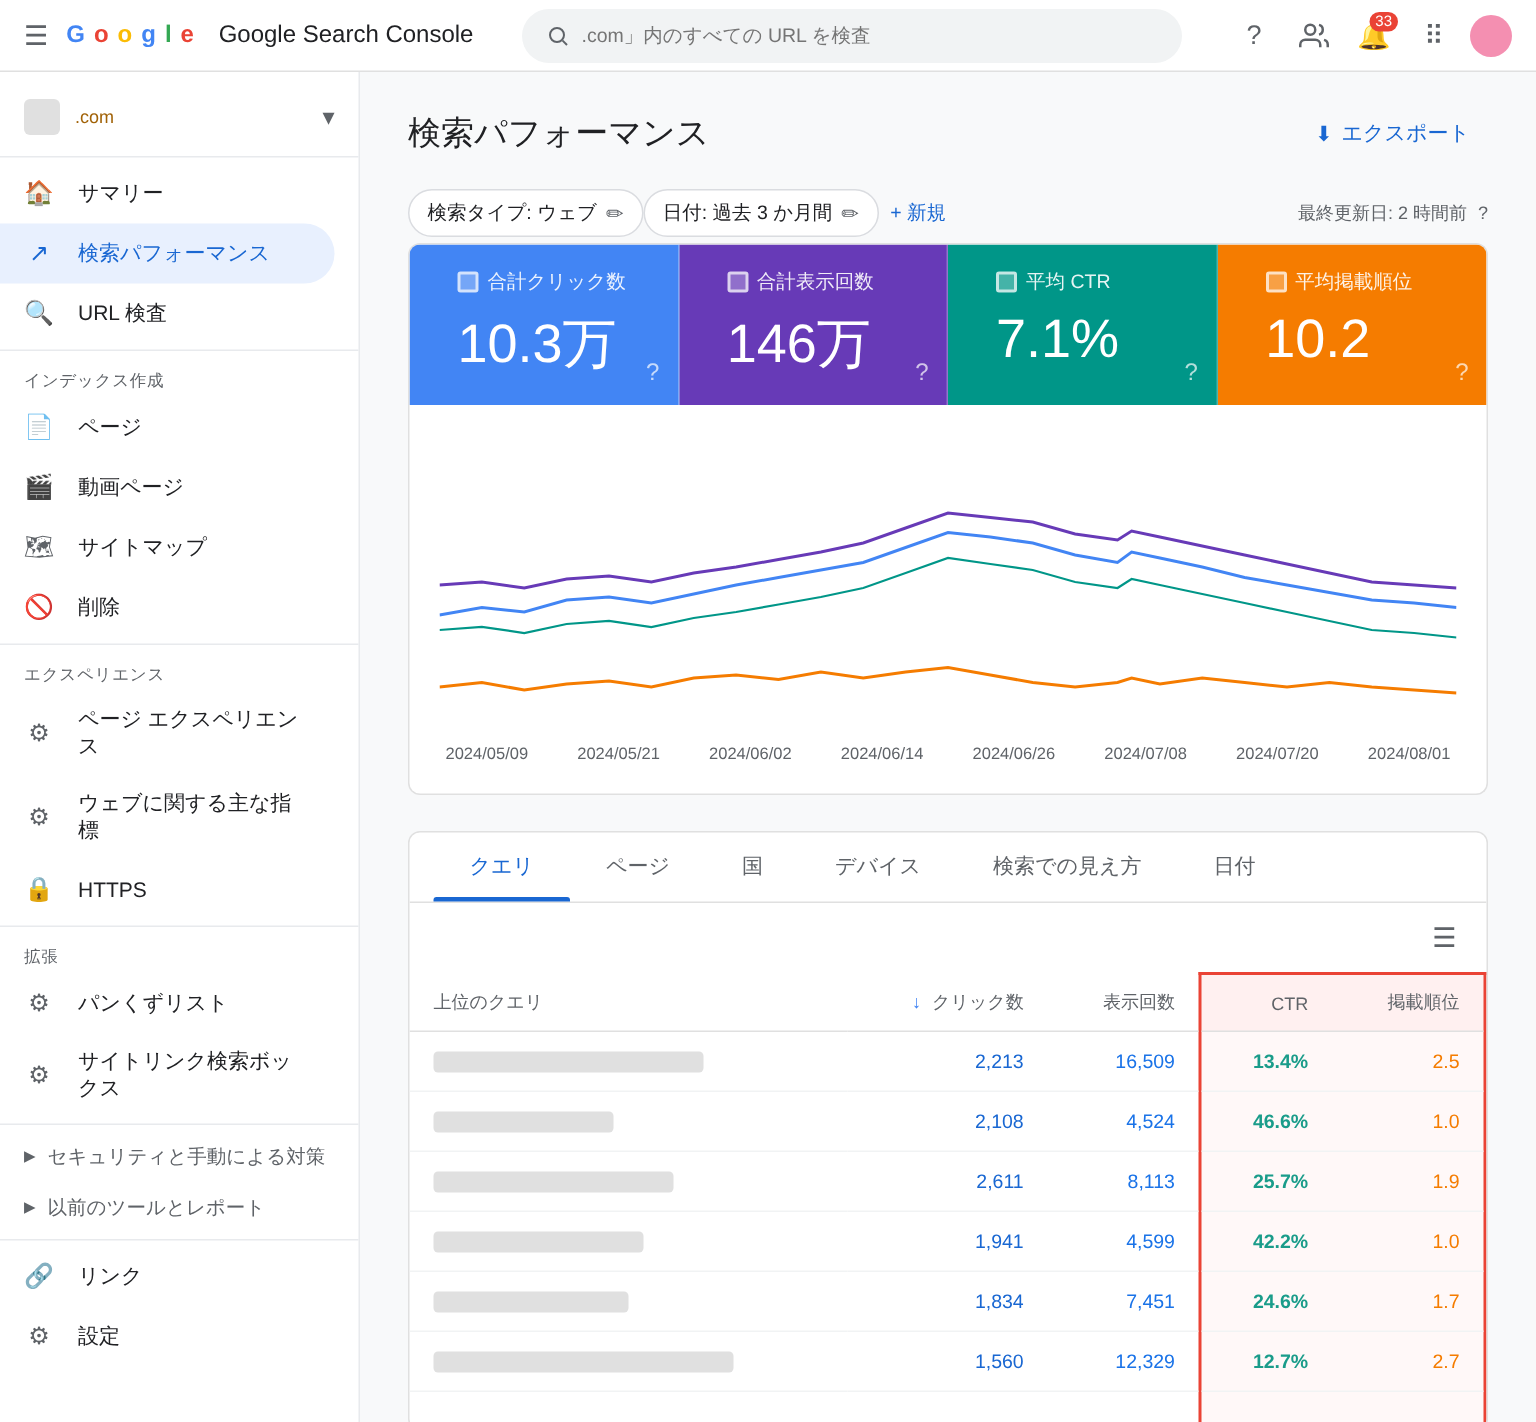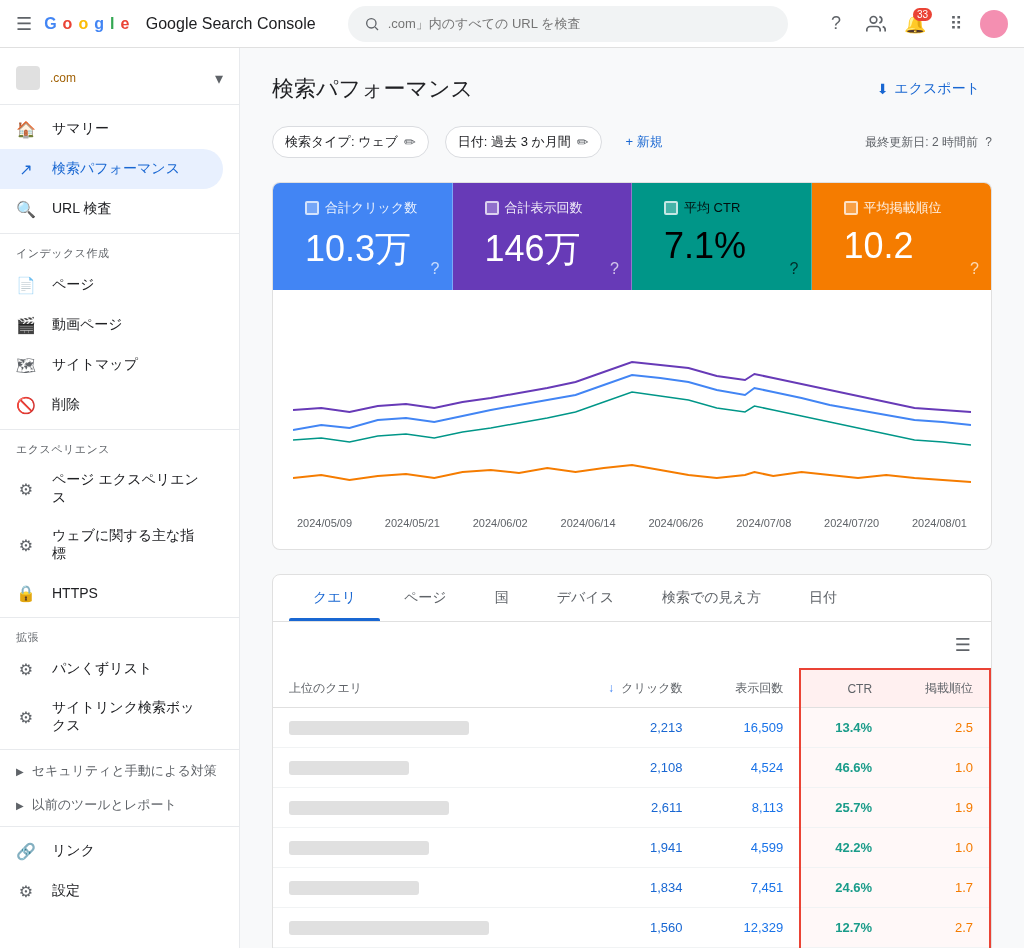--- a/index.html
+++ b/index.html
@@ -96,22 +96,22 @@
     .page-title { font-size: 22px; font-weight: 400; color: #202124; }
     .export-btn {
       display: flex; align-items: center; gap: 6px;
       background: none; border: none;
       color: #1967d2; font-size: 14px; cursor: pointer;
       padding: 8px 12px; border-radius: 4px;
     }
 
     
     .filter-bar {
-      display: flex; align-items: center; gap: 16px;
-      margin-bottom: 24px;
+      display: flex; align-items: center; gap: 0;
+      margin-bottom: 4px;
     }
     .filter-chip {
       display: flex; align-items: center; gap: 6px;
       border: 1px solid #dadce0; border-radius: 16px;
       padding: 6px 12px; font-size: 13px;
       background: #fff; cursor: pointer;
       color: #202124;
     }
     .filter-chip .edit-icon { font-size: 14px; color: #5f6368; }
     .add-filter-btn {
@@ -131,21 +131,21 @@
       border: 1px solid #e0e0e0;
       border-bottom: none;
     }
     .metric-card {
       padding: 16px 32px;
       position: relative;
     }
     .metric-card:not(:last-child) { border-right: 1px solid rgba(255,255,255,0.3); }
     .metric-card.clicks { background: #4285f4; color: #fff; }
     .metric-card.impressions { background: #673ab7; color: #fff; }
-    .metric-card.ctr { background: #009688; color: #000000; }
+    .metric-card.ctr { background: #009688; color: #ffffff; }
     .metric-card.position { background: #f57c00; color: #fff; }
 
     .metric-label { font-size: 13px; opacity: 0.9; margin-bottom: 8px; display: flex; align-items: center; gap: 6px; }
     .metric-checkbox { width: 14px; height: 14px; background: rgba(255,255,255,0.3); border: 2px solid rgba(255,255,255,0.8); border-radius: 2px; display: inline-block; }
     .metric-value { font-size: 36px; font-weight: 400; }
     .metric-help { position: absolute; bottom: 12px; right: 12px; opacity: 0.7; font-size: 16px; cursor: pointer; }
 
     
     .chart-container {
       background: #fff;

